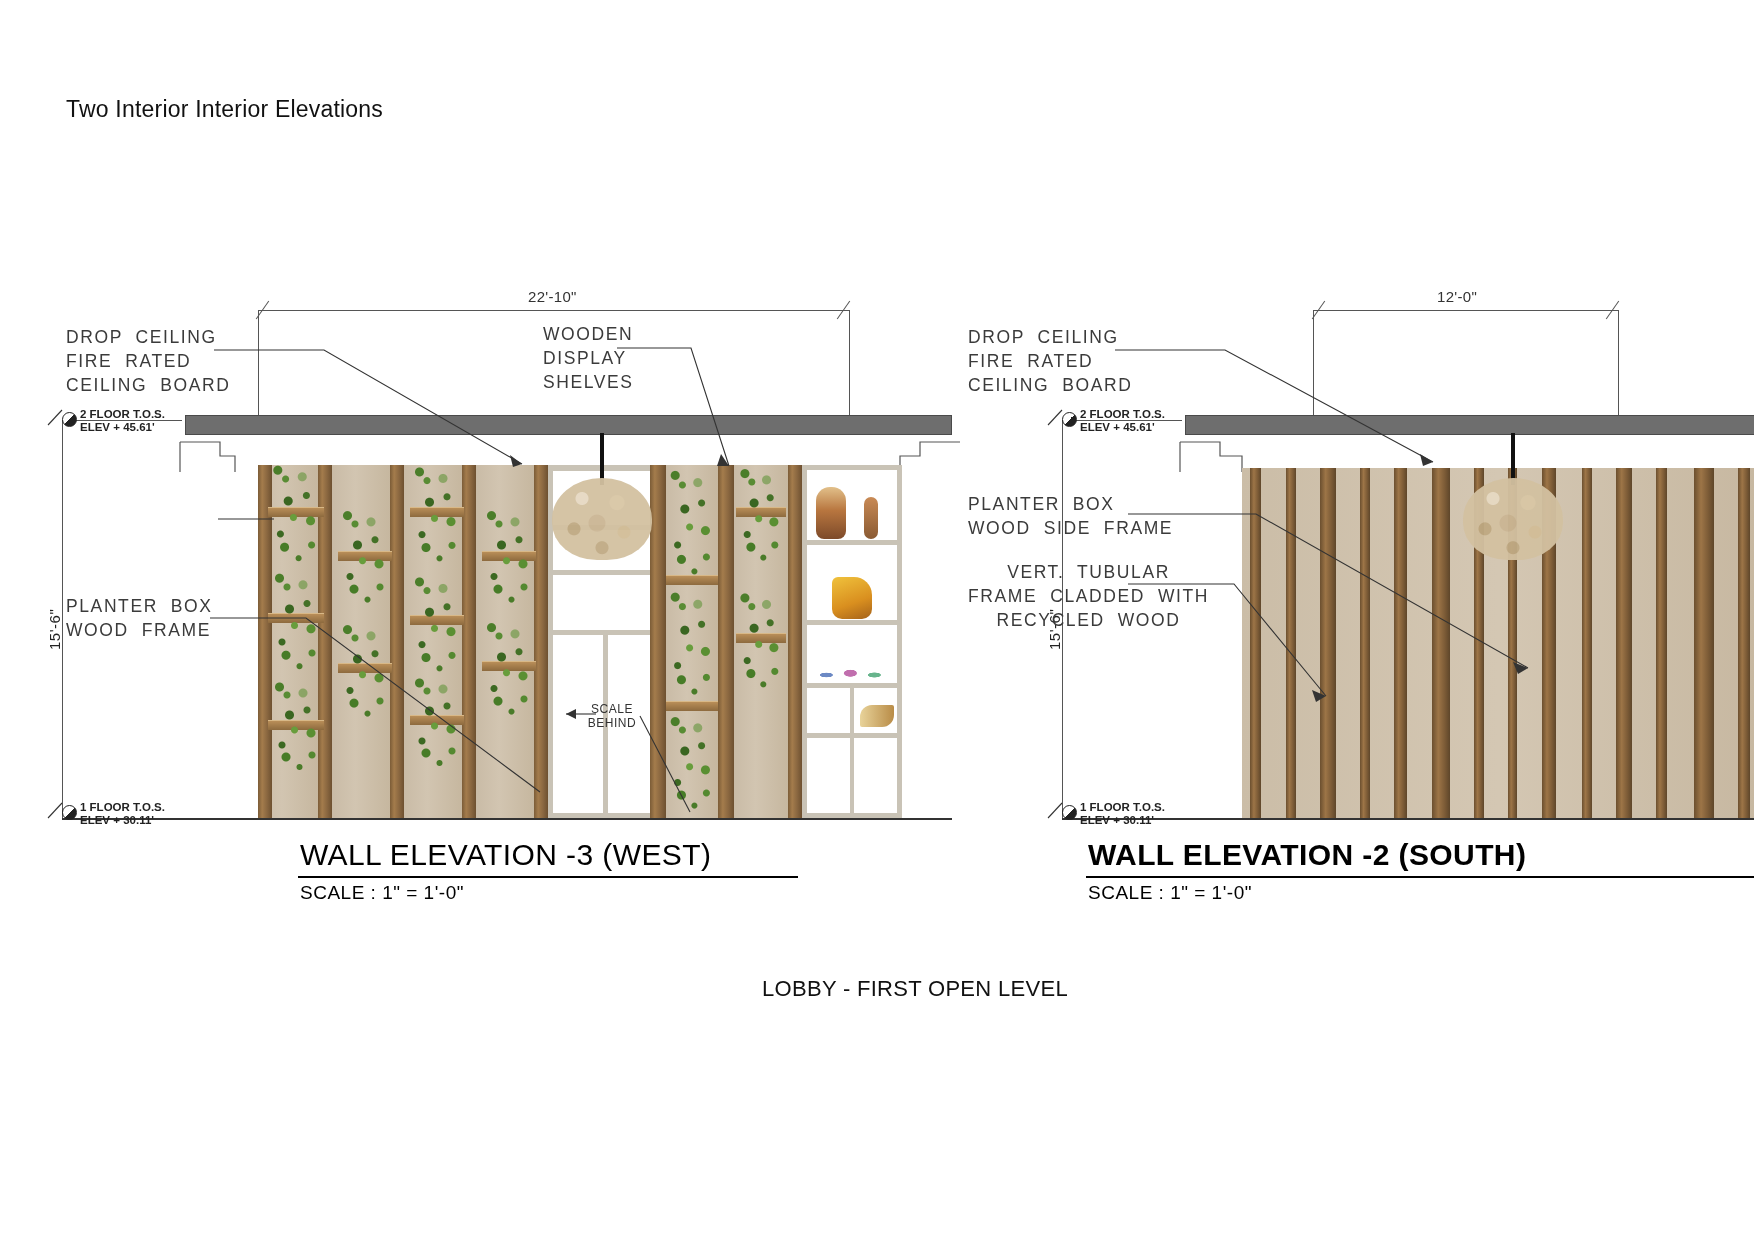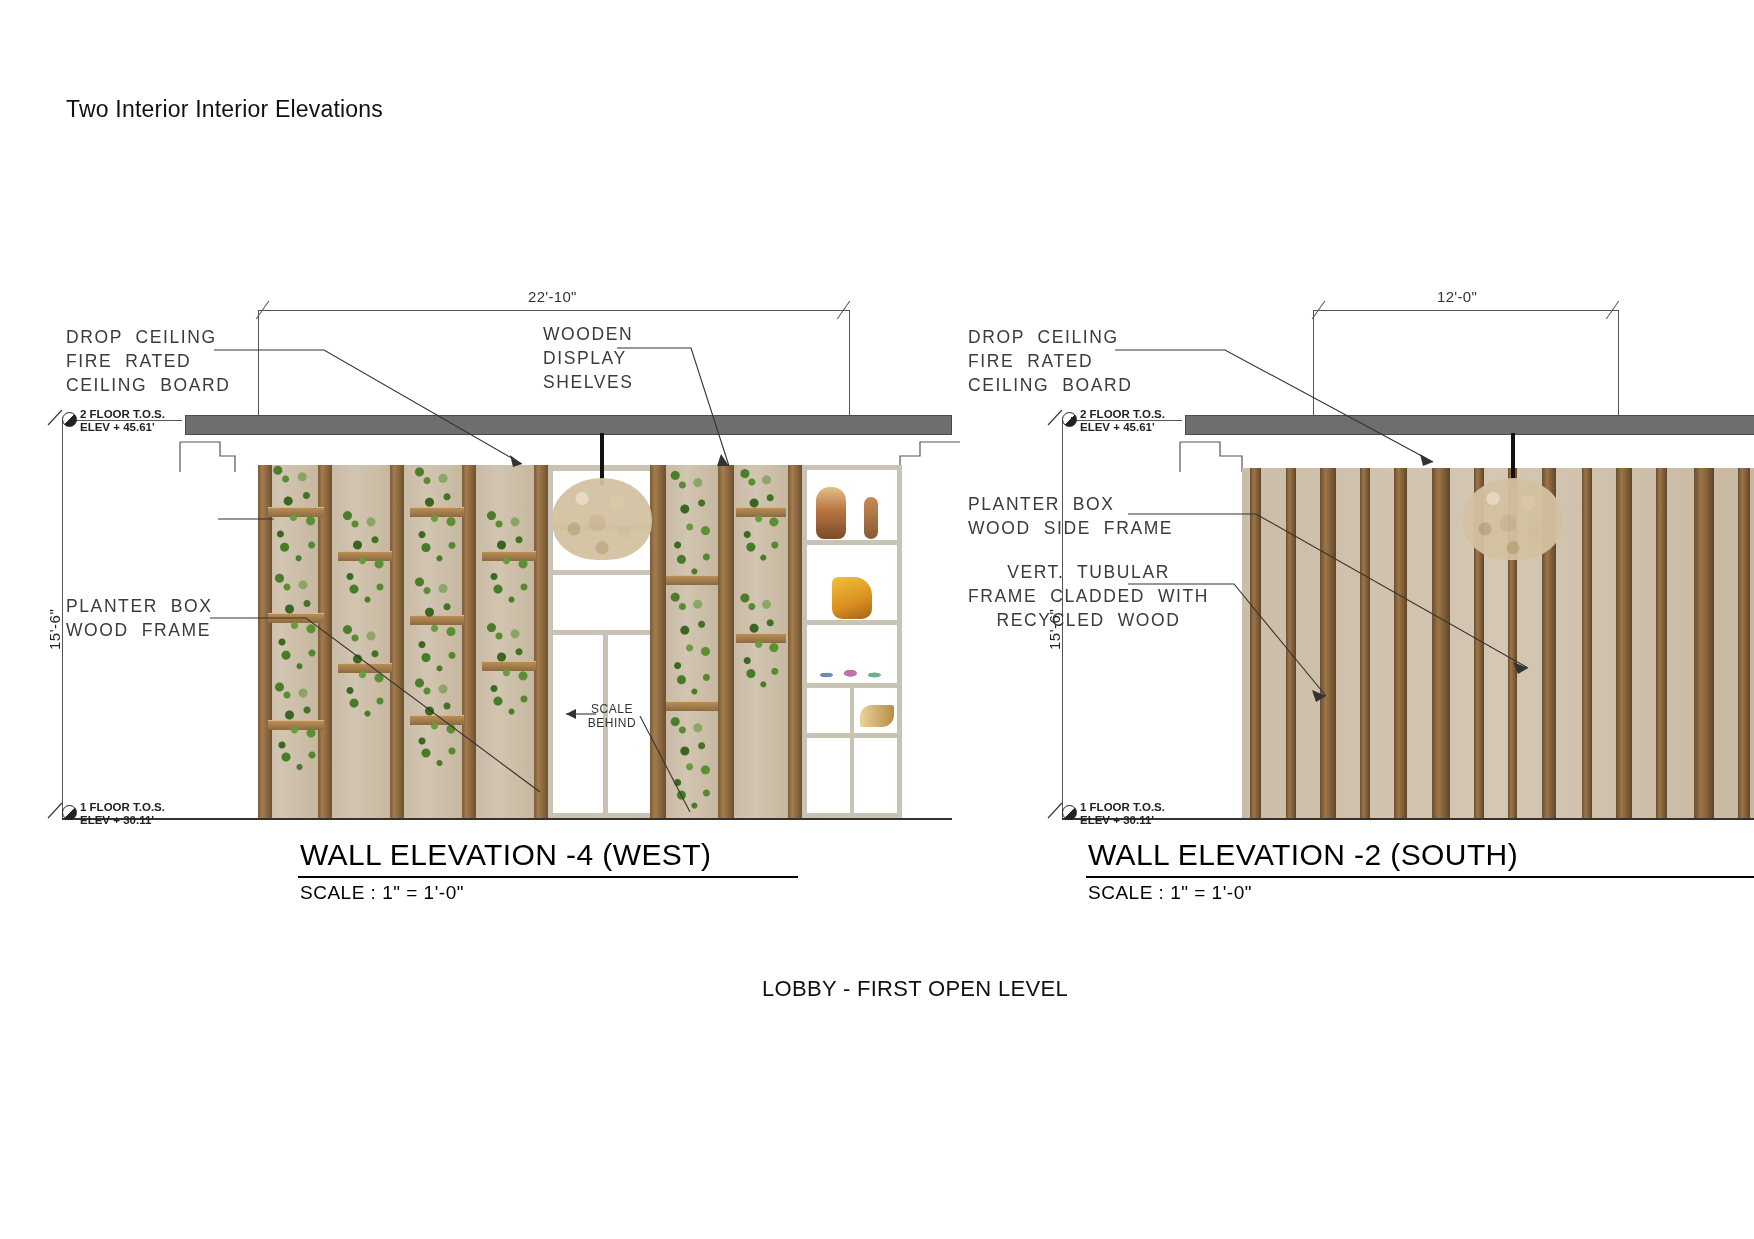--- a/index.html
+++ b/index.html
@@ -380,21 +380,21 @@
   <div class="small-note" style="left:572px;top:702px;width:80px;">SCALE
 BEHIND</div>
   <svg class="leader" style="left:556px;top:706px;width:40px;height:24px;">
     <line x1="40" y1="8" x2="10" y2="8" stroke="#333" stroke-width="1.1"></line>
     <polygon points="10,8 20,3 20,13" fill="#333"></polygon>
   </svg>
   <svg class="leader" style="left:640px;top:712px;width:60px;height:110px;">
     <line x1="0" y1="4" x2="50" y2="100" stroke="#333" stroke-width="1.1"></line>
   </svg>
 
-  <div class="title-main" style="left:300px;top:838px;">WALL ELEVATION -4 (WEST)</div>
+  <div class="title-main" style="left:300px;top:838px;">WALL ELEVATION -3 (WEST)</div>
   <div class="title-rule" style="left:298px;top:876px;width:500px;"></div>
   <div class="title-scale" style="left:300px;top:882px;">SCALE : 1" = 1'-0"</div>
 </div>
 
 <div class="elev" style="left:1000px;top:0;width:754px;height:940px;">
 
   <div class="hline" style="left:313px;top:310px;width:305px;"></div>
   <div class="tick" style="left:318px;top:299px;"></div>
   <div class="tick" style="left:612px;top:299px;"></div>
   <div class="vline" style="left:313px;top:310px;height:110px;"></div>
@@ -466,18 +466,18 @@
   </svg>
 
   <div class="note" style="left:-32px;top:560px;text-align:center;">VERT.  TUBULAR
 FRAME  CLADDED  WITH
 RECYCLED  WOOD</div>
   <svg class="leader" style="left:128px;top:578px;width:300px;height:130px;">
     <polyline points="0,6 106,6 198,118" fill="none" stroke="#333" stroke-width="1.1"></polyline>
     <polygon points="198,118 184,112 188,124" fill="#333"></polygon>
   </svg>
 
-  <div class="title-main" style="left:88px;top:838px;">WALL ELEVATION -2  (SOUTH)</div>
+  <div class="title-main" style="left:88px;top:838px;font-weight:bold;">WALL ELEVATION -2  (SOUTH)</div>
   <div class="title-rule" style="left:86px;top:876px;width:670px;"></div>
   <div class="title-scale" style="left:88px;top:882px;">SCALE : 1" = 1'-0"</div>
 </div>
 
 <div class="sheet-footer">LOBBY - FIRST OPEN LEVEL</div>
 
 </body></html>

